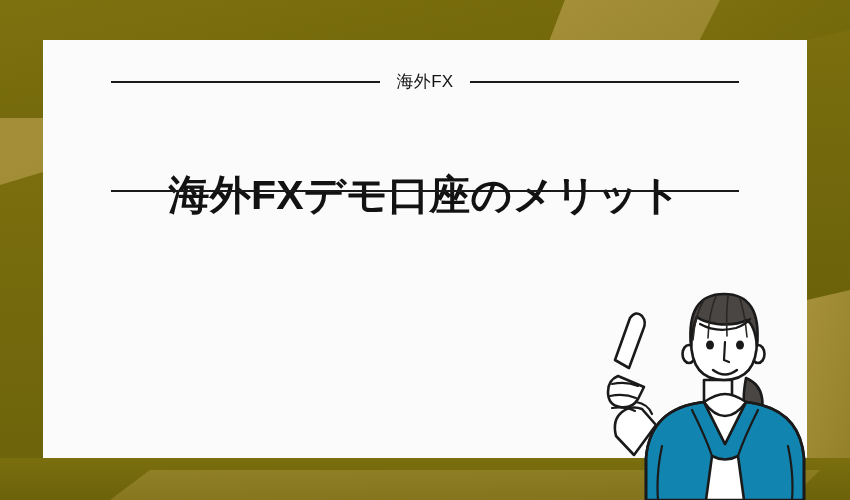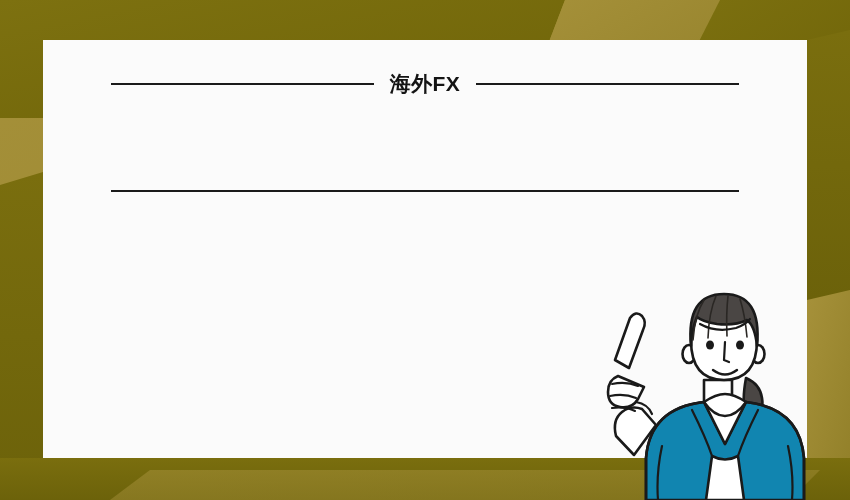--- a/index.html
+++ b/index.html
@@ -47,22 +47,22 @@
     padding: 0 68px;
     box-sizing: border-box;
   }
   .rule {
     flex: 1 1 auto;
     height: 0;
     border-top: 2px solid #1a1a1a;
   }
   #eyebrow-text {
     flex: 0 0 auto;
-    font-size: 21px;
-    font-weight: 700;
+    font-size: 17px;
+    font-weight: 400;
     color: #141414;
     letter-spacing: .02em;
     white-space: nowrap;
   }
 
   
   #main-title {
     position: absolute;
     left: 0;
     top: 104px;
@@ -152,20 +152,21 @@
   </svg>
 
   <div id="card">
 
     <div id="eyebrow-row">
       <span class="rule"></span>
       <span id="eyebrow-text">海外FX</span>
       <span class="rule"></span>
     </div>
 
+    <h1 id="main-title">海外FXデモ口座のメリット</h1>
 
     <div id="title-divider"></div>
 
   </div>
 
   <div id="illustration">
     <svg viewBox="0 0 250 220" width="250" height="220" aria-hidden="true">
       <g fill="none" stroke="#1a1a1a" stroke-width="2.6" stroke-linecap="round" stroke-linejoin="round">
 
         <path d="M146,98 q14,6 16,20 q2,13 -5,17 q-8,4 -12,-6 q-3,-9 1,-31 z" fill="#4a4644" stroke="#1a1a1a"></path>

